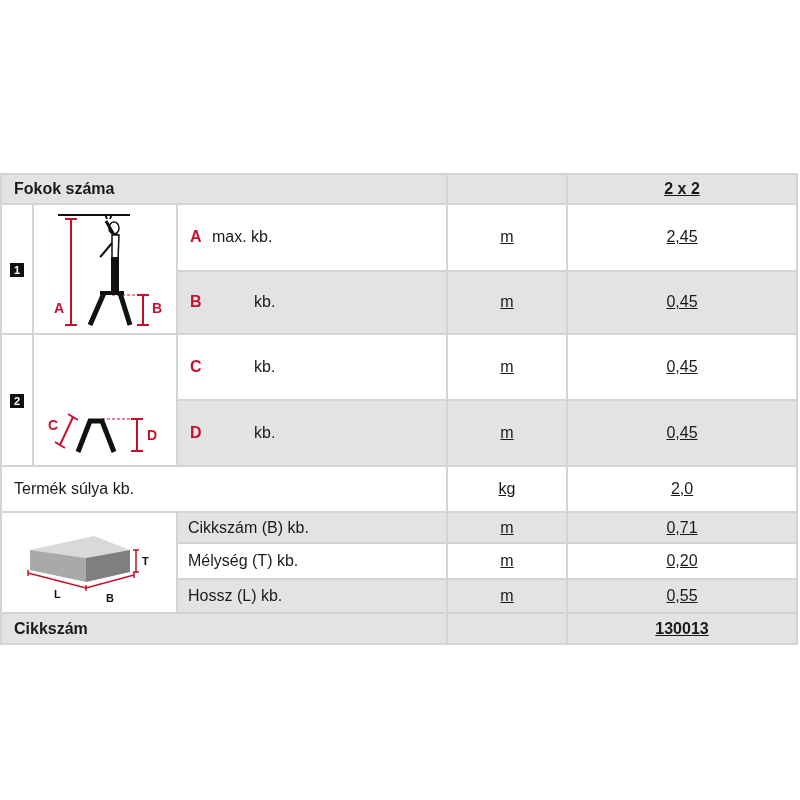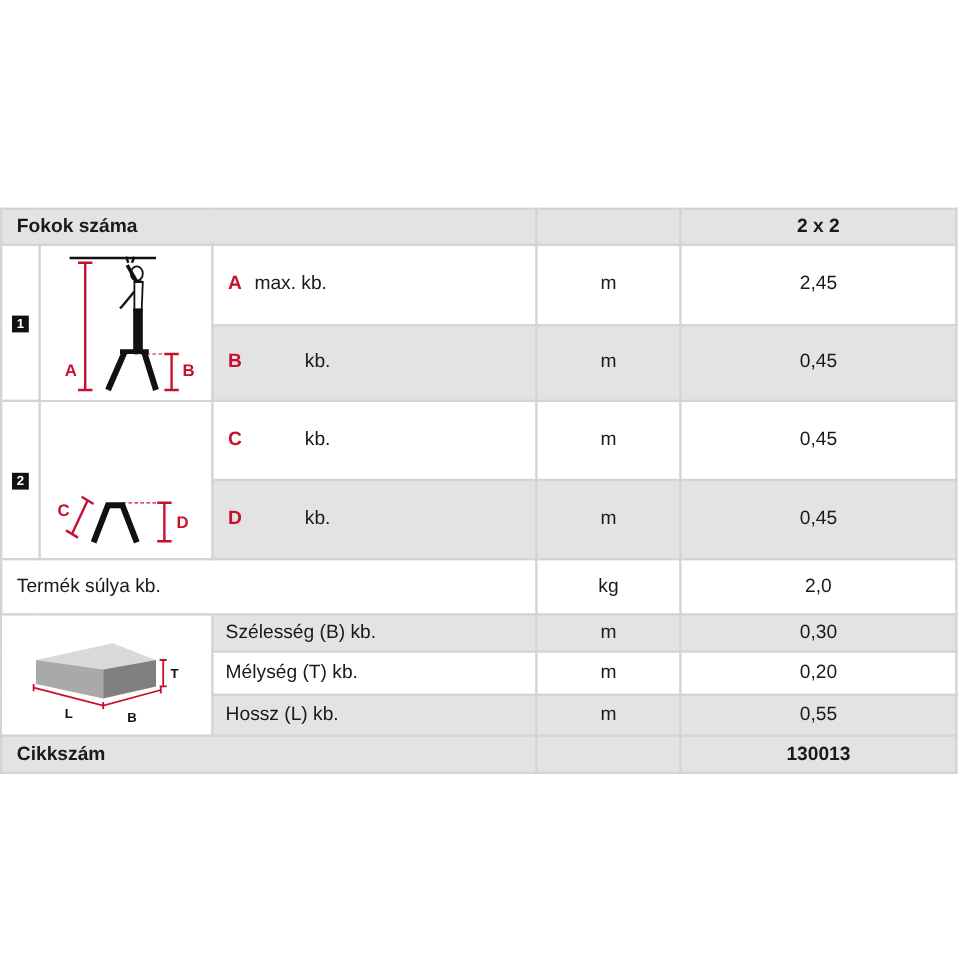--- a/index.html
+++ b/index.html
@@ -6,21 +6,21 @@
   body { width: 800px; height: 800px; position: relative; font-family: "Liberation Sans", sans-serif; color: #1a1a1a; overflow: hidden; }
   .spec-table {
     position: absolute; left: 0; top: 173px; width: 796px;
     border-collapse: collapse; table-layout: fixed;
     font-size: 16px;
   }
   .spec-table td { border: 2px solid #d4d4d4; padding: 0; vertical-align: middle; }
   .gray { background: #e3e3e3; }
   .white { background: #ffffff; }
   .bold { font-weight: bold; }
-  .center { text-align: center; }
+  .center { text-align: center; text-decoration: underline; }
   .pad-left { padding-left: 10px !important; }
   .label-cell { padding-left: 12px !important; }
   .red { color: #c8102e; font-weight: bold; }
   .badge {
     display: inline-block; width: 14px; height: 14px; background: #111; color: #fff;
     font-size: 11px; font-weight: bold; line-height: 14px; text-align: center;
   }
   .letter { display: inline-block; width: 22px; }
   .letter-wide { display: inline-block; width: 64px; }
   .illus { position: relative; }
@@ -146,23 +146,23 @@
           <path d="M26 57 L84 72 L132 59"></path>
           <line x1="26" y1="54" x2="26" y2="60"></line>
           <line x1="84" y1="69" x2="84" y2="75"></line>
           <line x1="132" y1="56" x2="132" y2="62"></line>
         </g>
         <text x="140" y="49" fill="#111" font-family="Liberation Sans, sans-serif" font-weight="bold" font-size="11">T</text>
         <text x="52" y="82" fill="#111" font-family="Liberation Sans, sans-serif" font-weight="bold" font-size="11">L</text>
         <text x="104" y="86" fill="#111" font-family="Liberation Sans, sans-serif" font-weight="bold" font-size="11">B</text>
       </svg>
     </td>
-    <td class="gray pad-left">Szélesség (B) kb.</td>
+    <td class="gray pad-left">Cikkszám (B) kb.</td>
     <td class="gray center">m</td>
-    <td class="gray center">0,30</td>
+    <td class="gray center">0,71</td>
   </tr>
   <tr style="height:36px">
     <td class="white pad-left">Mélység (T) kb.</td>
     <td class="white center">m</td>
     <td class="white center">0,20</td>
   </tr>
   <tr style="height:34px">
     <td class="gray pad-left">Hossz (L) kb.</td>
     <td class="gray center">m</td>
     <td class="gray center">0,55</td>

